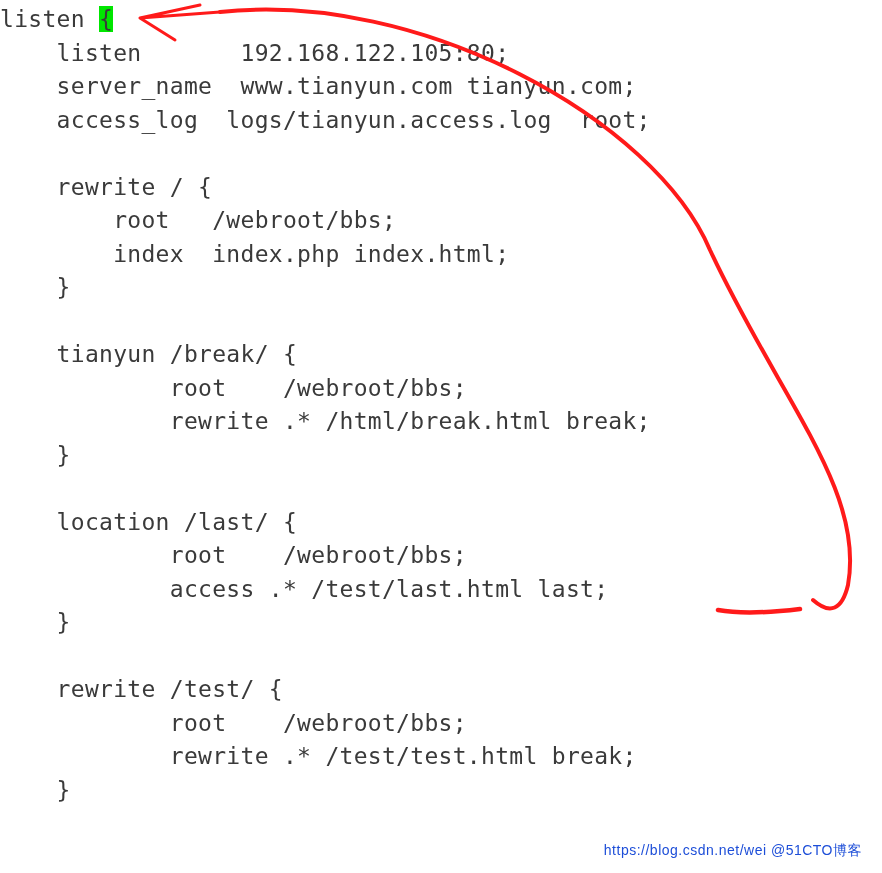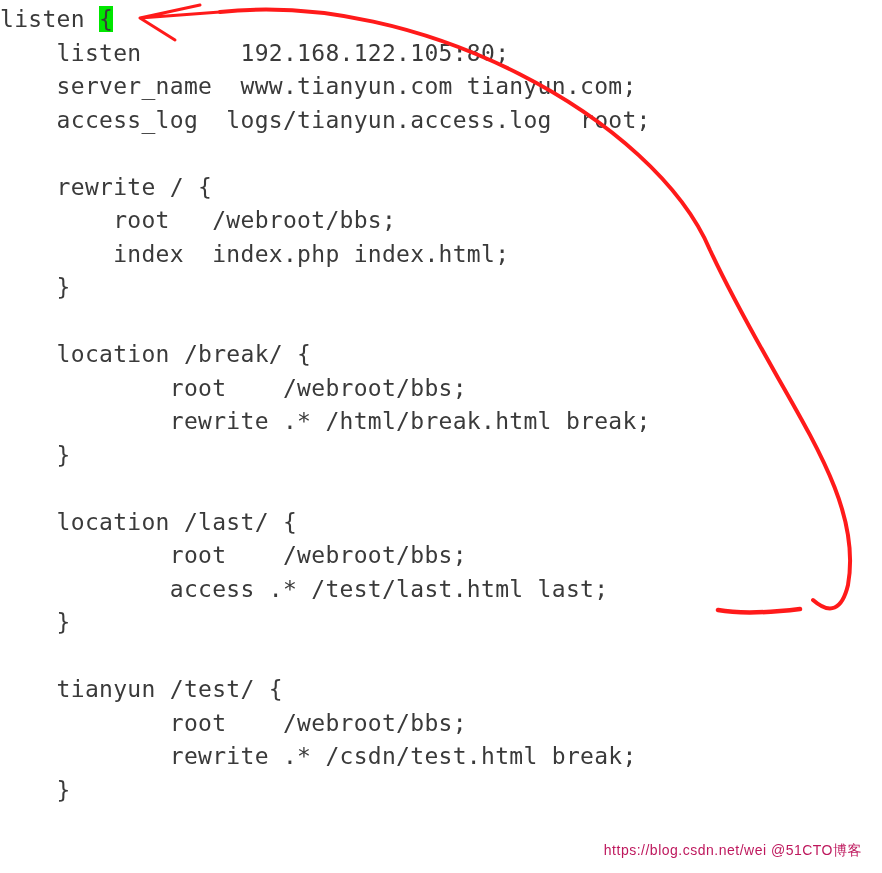--- a/index.html
+++ b/index.html
@@ -27,50 +27,50 @@
     position:absolute;
     left:0;top:0;
     pointer-events:none;
   }
   .watermark{
     position:absolute;
     bottom:6px;
     right:20px;
     font-family:Arial,sans-serif;
     font-size:14px;
-    color:#be185d;
+    color:#1d4ed8;
     letter-spacing:0.5px;
   }
 </style>
 </head>
 <body>
 
 <div class="code"><span><span>listen </span><span class="hl">{</span></span>
 <span>    listen       192.168.122.105:80;</span>
 <span>    server_name  www.tianyun.com tianyun.com;</span>
 <span>    access_log  logs/tianyun.access.log  root;</span>
 <span></span>
 <span>    rewrite / {</span>
 <span>        root   /webroot/bbs;</span>
 <span>        index  index.php index.html;</span>
 <span>    }</span>
 <span></span>
-<span>    location /break/ {</span>
+<span>    tianyun /break/ {</span>
 <span>            root    /webroot/bbs;</span>
 <span>            rewrite .* /html/break.html break;</span>
 <span>    }</span>
 <span></span>
 <span>    location /last/ {</span>
 <span>            root    /webroot/bbs;</span>
 <span>            access .* /test/last.html last;</span>
 <span>    }</span>
 <span></span>
-<span>    tianyun /test/ {</span>
+<span>    rewrite /test/ {</span>
 <span>            root    /webroot/bbs;</span>
-<span>            rewrite .* /csdn/test.html break;</span>
+<span>            rewrite .* /test/test.html break;</span>
 <span>    }</span></div>
 
 <svg class="annot" width="882" height="873">
 
   <path d="M 140 18 L 175 40 M 140 18 L 200 5 M 140 18 L 220 12" stroke="#ff1a1a" stroke-width="3" fill="none" stroke-linecap="round"></path>
 
   <path d="M 220 12
            C 420 -10, 655 120, 710 250
            C 780 400, 865 490, 848 585
            C 842 610, 830 615, 813 600" stroke="#ff1a1a" stroke-width="4" fill="none" stroke-linecap="round"></path>

